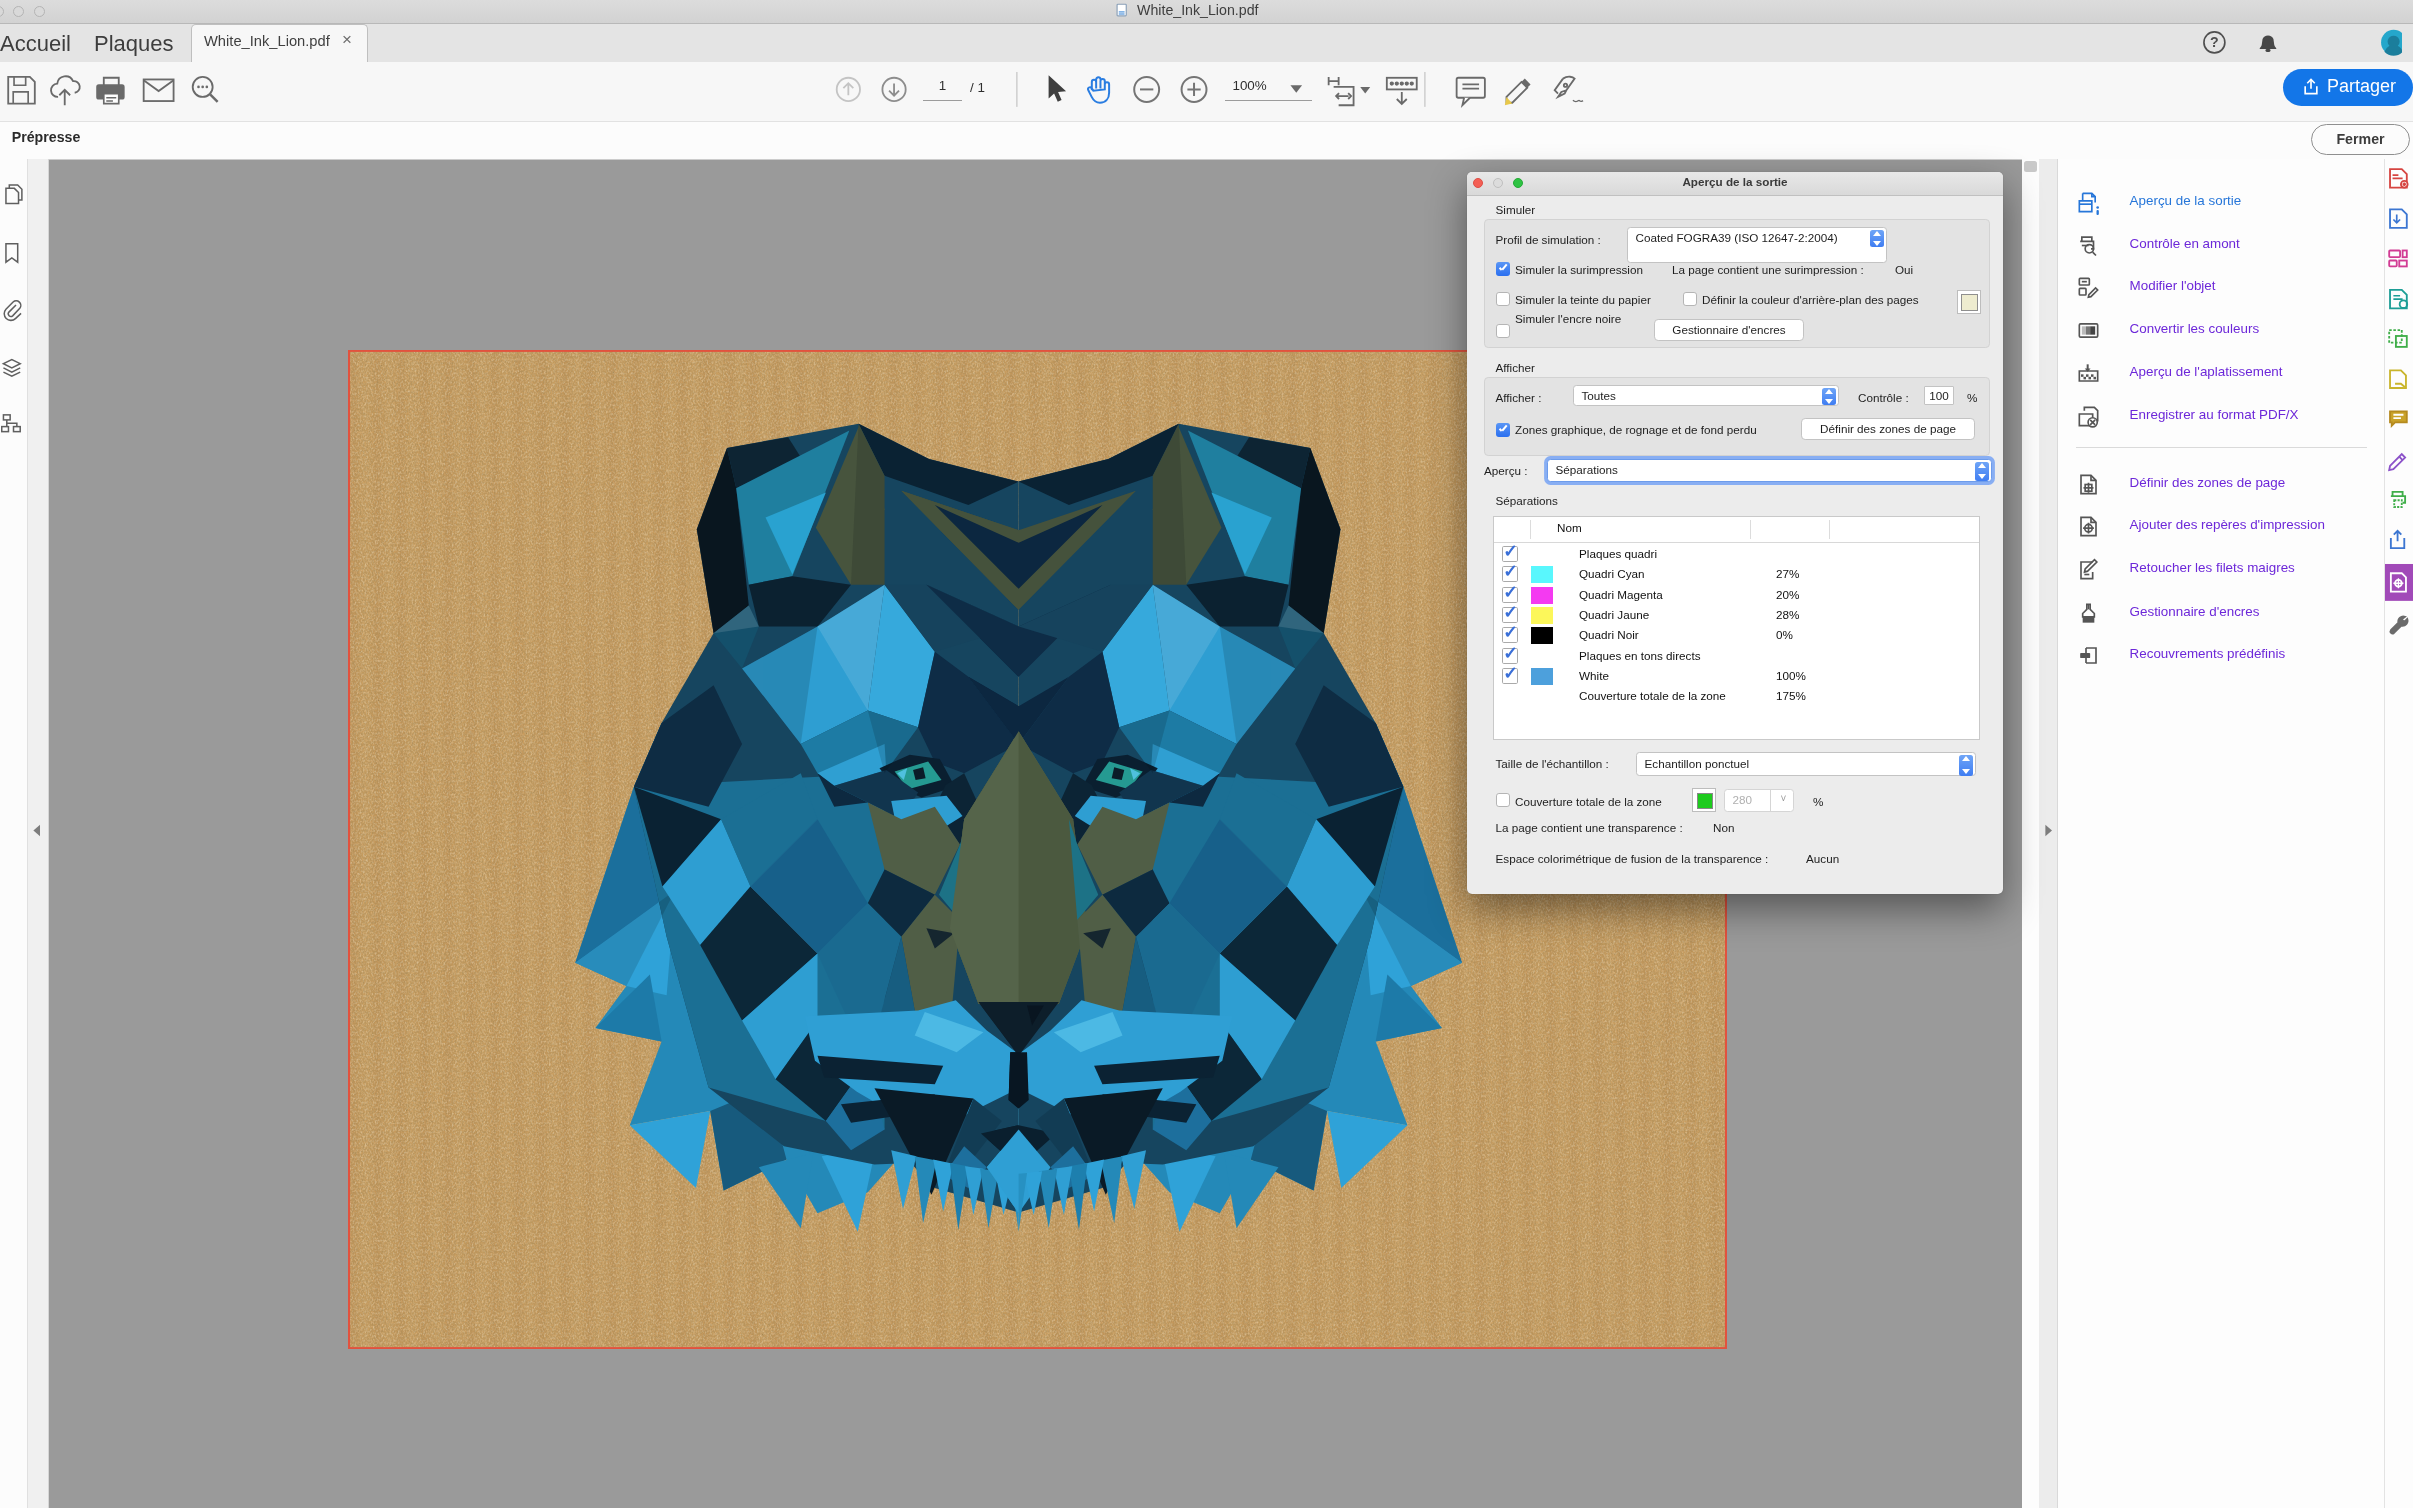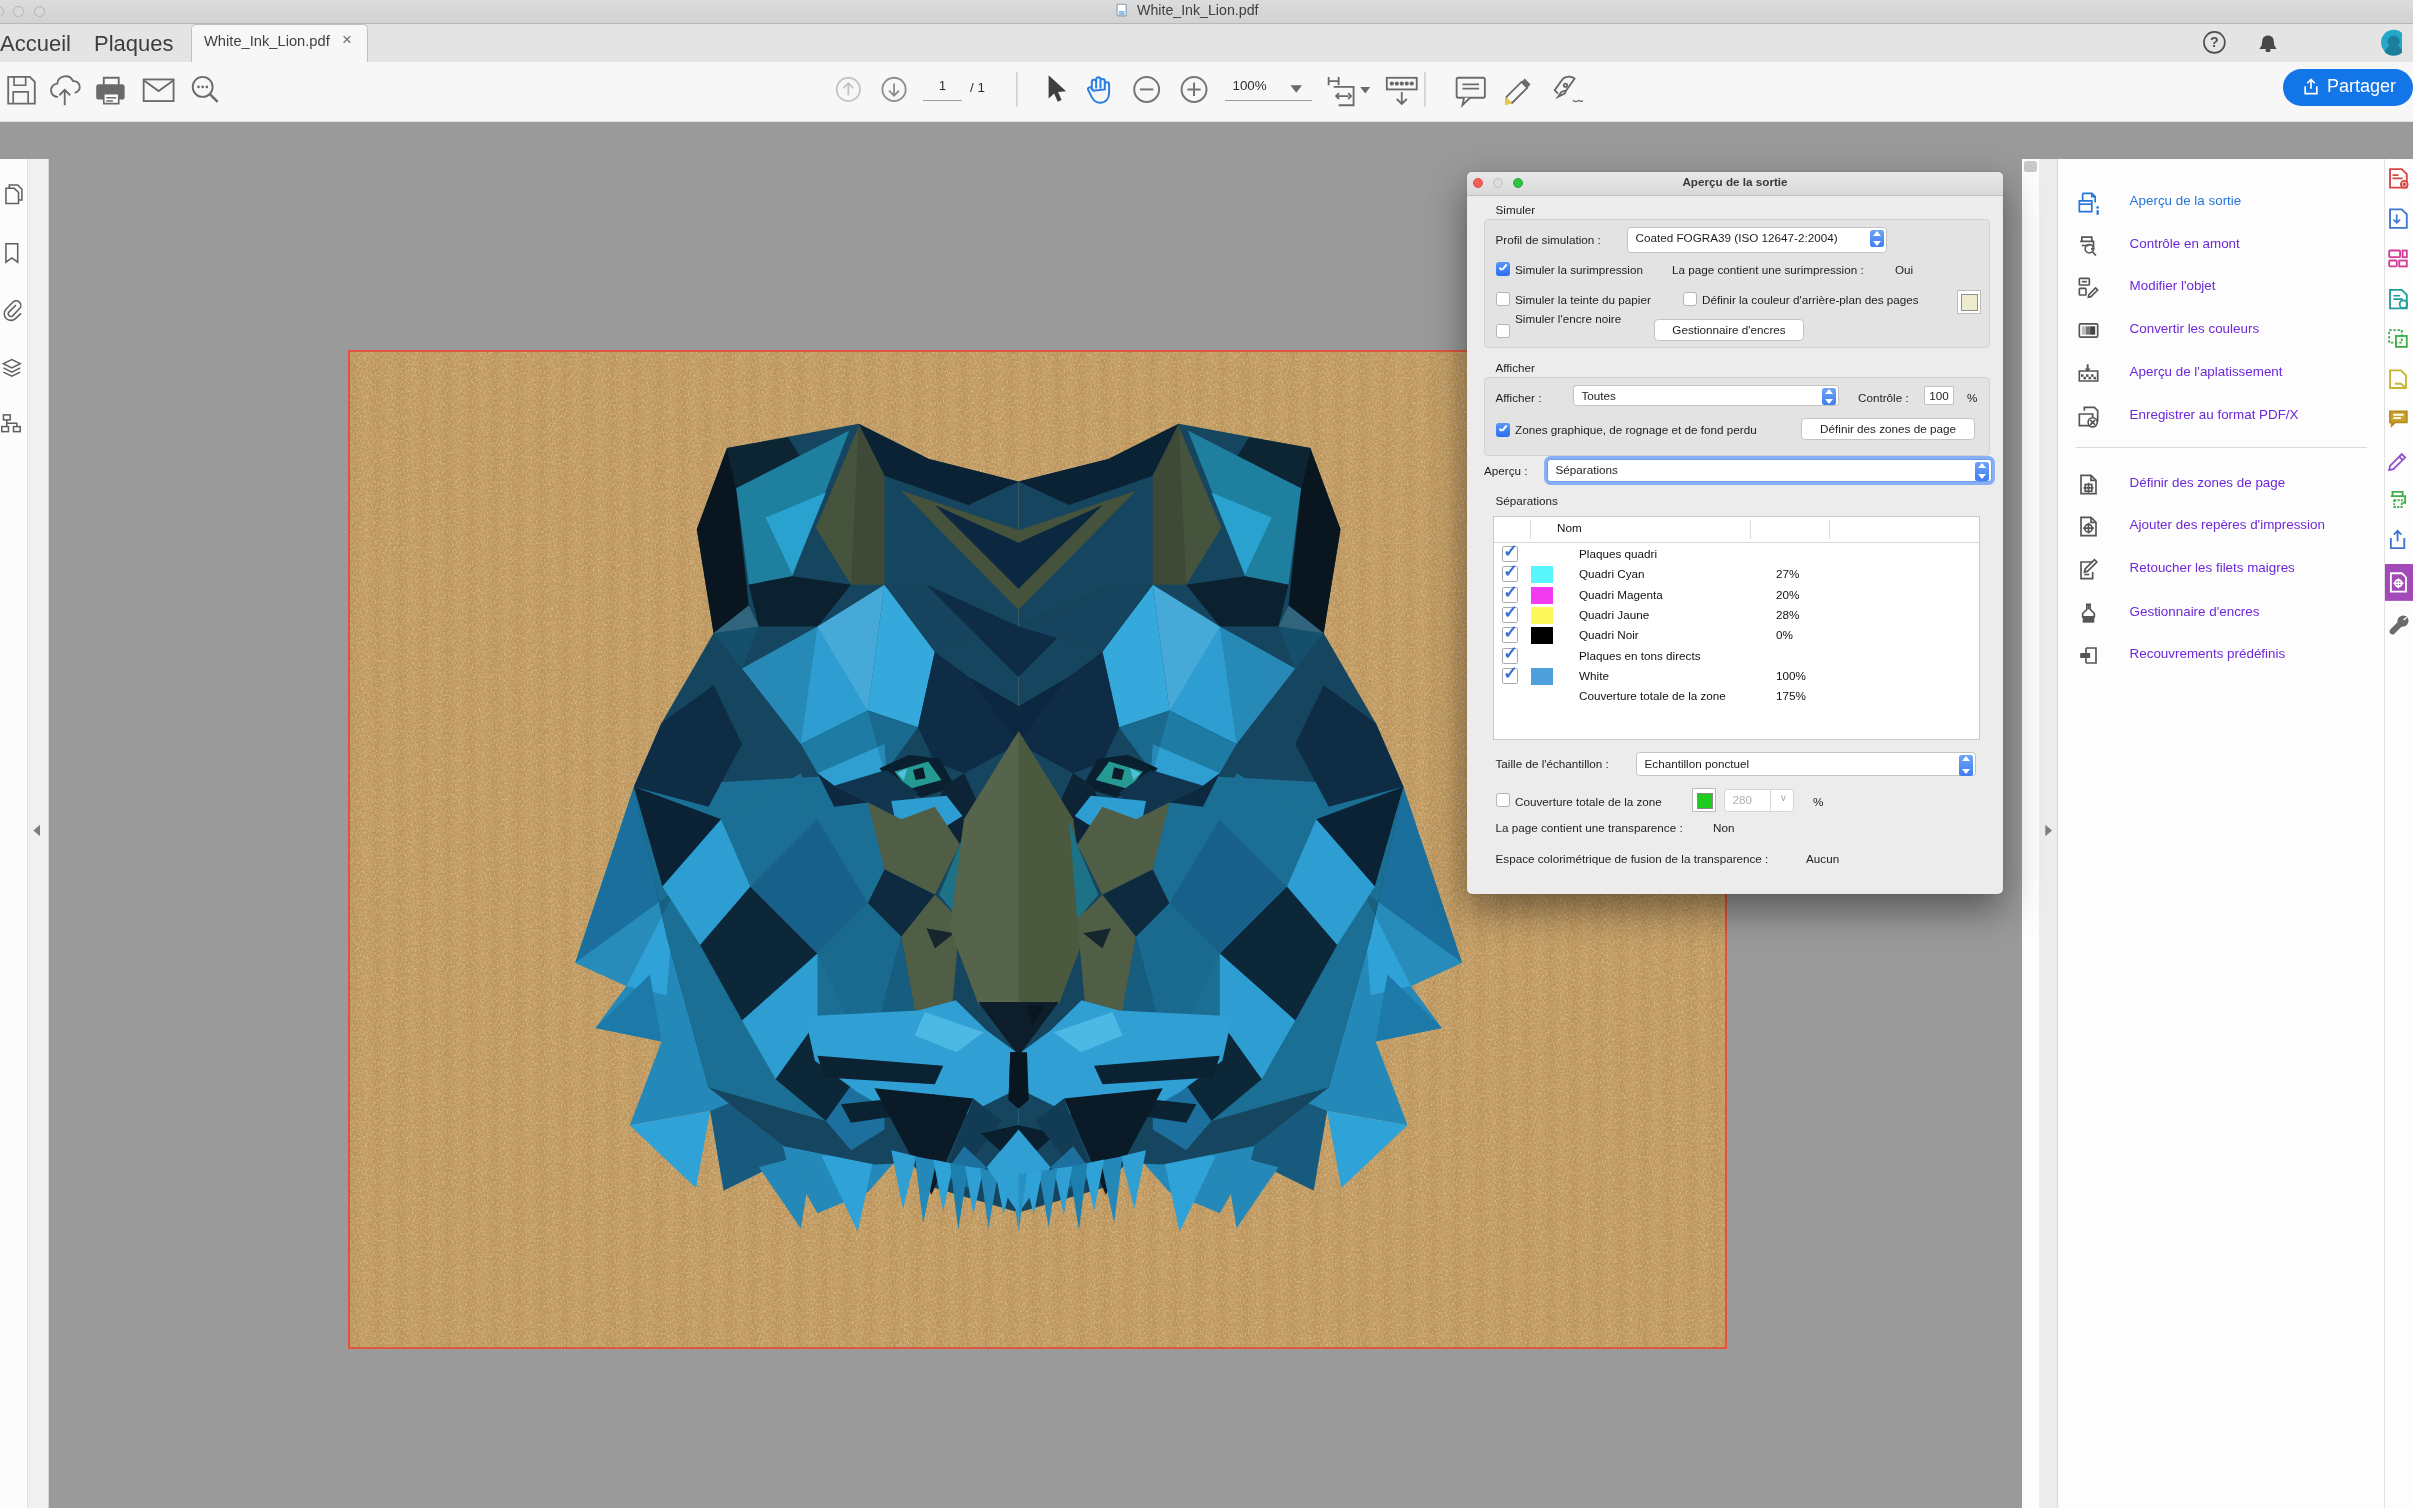--- a/index.html
+++ b/index.html
@@ -300,20 +300,24 @@
           <path d="M14 4L4 18l4 4"></path>
           <circle cx="17" cy="12" r="2"></circle>
           <path d="M26 30c2 2 5 2 7 0M33 30c1.5 1.5 4 1.5 5 .5" stroke-width="1.8"></path>
         </g>
 </svg>
     <div style="position:absolute;left:923px;top:16px;width:39px;text-align:center;font-size:13.4px;color:#2e2e2e;border-bottom:1.3px solid #9c9c9c;height:22px;">1</div>
     <div style="position:absolute;left:970px;top:18.4px;font-size:13.4px;color:#2e2e2e;">/ 1</div>
     <div style="position:absolute;left:1225px;top:16px;width:87px;text-align:left;font-size:13.4px;color:#2e2e2e;border-bottom:1.3px solid #9c9c9c;height:22px;">&nbsp;&nbsp;100%</div>
   </div>
 
+  <div class="abs" id="prebar">
+    <div id="pretitle">Prépresse</div>
+    <div id="fermer">Fermer</div>
+  </div>
   <div class="abs" id="partager">
       <svg style="position:absolute;left:18.4px;top:8.4px" width="20" height="20" viewBox="0 0 24 24">
         <g fill="none" stroke="#fff" stroke-width="2">
           <path d="M5 11v9h14v-9"></path>
           <path d="M12 14V3.5"></path>
           <path d="M7.5 7.5L12 3l4.5 4.5"></path>
         </g>
       </svg>
       <span style="position:absolute;left:44px;top:6.7px">Partager</span>
     </div>
@@ -551,21 +555,21 @@
   <div class="abs" id="dialog">
     <div id="dtitle">
       <div class="dl" style="left:5.9px;background:#f45f55;border:0.8px solid #dd4f46;"></div>
       <div class="dl" style="left:26px;background:#dcdcdc;border:0.8px solid #bfbfbf;"></div>
       <div class="dl" style="left:46px;background:#2fc343;border:0.8px solid #24aa36;"></div>
       <div id="dtext">Aperçu de la sortie</div>
     </div>
     <div class="lbl" style="left:28.5px;top:31px;">Simuler</div>
     <div class="grp" style="top:47px;height:127px;"></div>
     <div class="lbl" style="left:28.5px;top:61px;">Profil de simulation :</div>
-    <div class="dd" style="left:160px;top:55px;width:260px;height:26px;">
+    <div class="dd" style="left:160px;top:55px;width:260px;height:36px;">
         <span class="t">Coated FOGRA39 (ISO 12647-2:2004)</span>
         <span class="step" style="height:17.6px;"></span>
       </div>
     <div class="cb on" style="left:29px;top:90px;"></div>
     <div class="lbl" style="left:48px;top:91px;">Simuler la surimpression</div>
     <div class="lbl" style="left:205px;top:91px;">La page contient une surimpression :</div>
     <div class="lbl" style="left:428px;top:91px;">Oui</div>
     <div class="cb off" style="left:29px;top:120px;"></div>
     <div class="lbl" style="left:48px;top:121px;">Simuler la teinte du papier</div>
     <div class="cb off" style="left:216px;top:120px;"></div>

